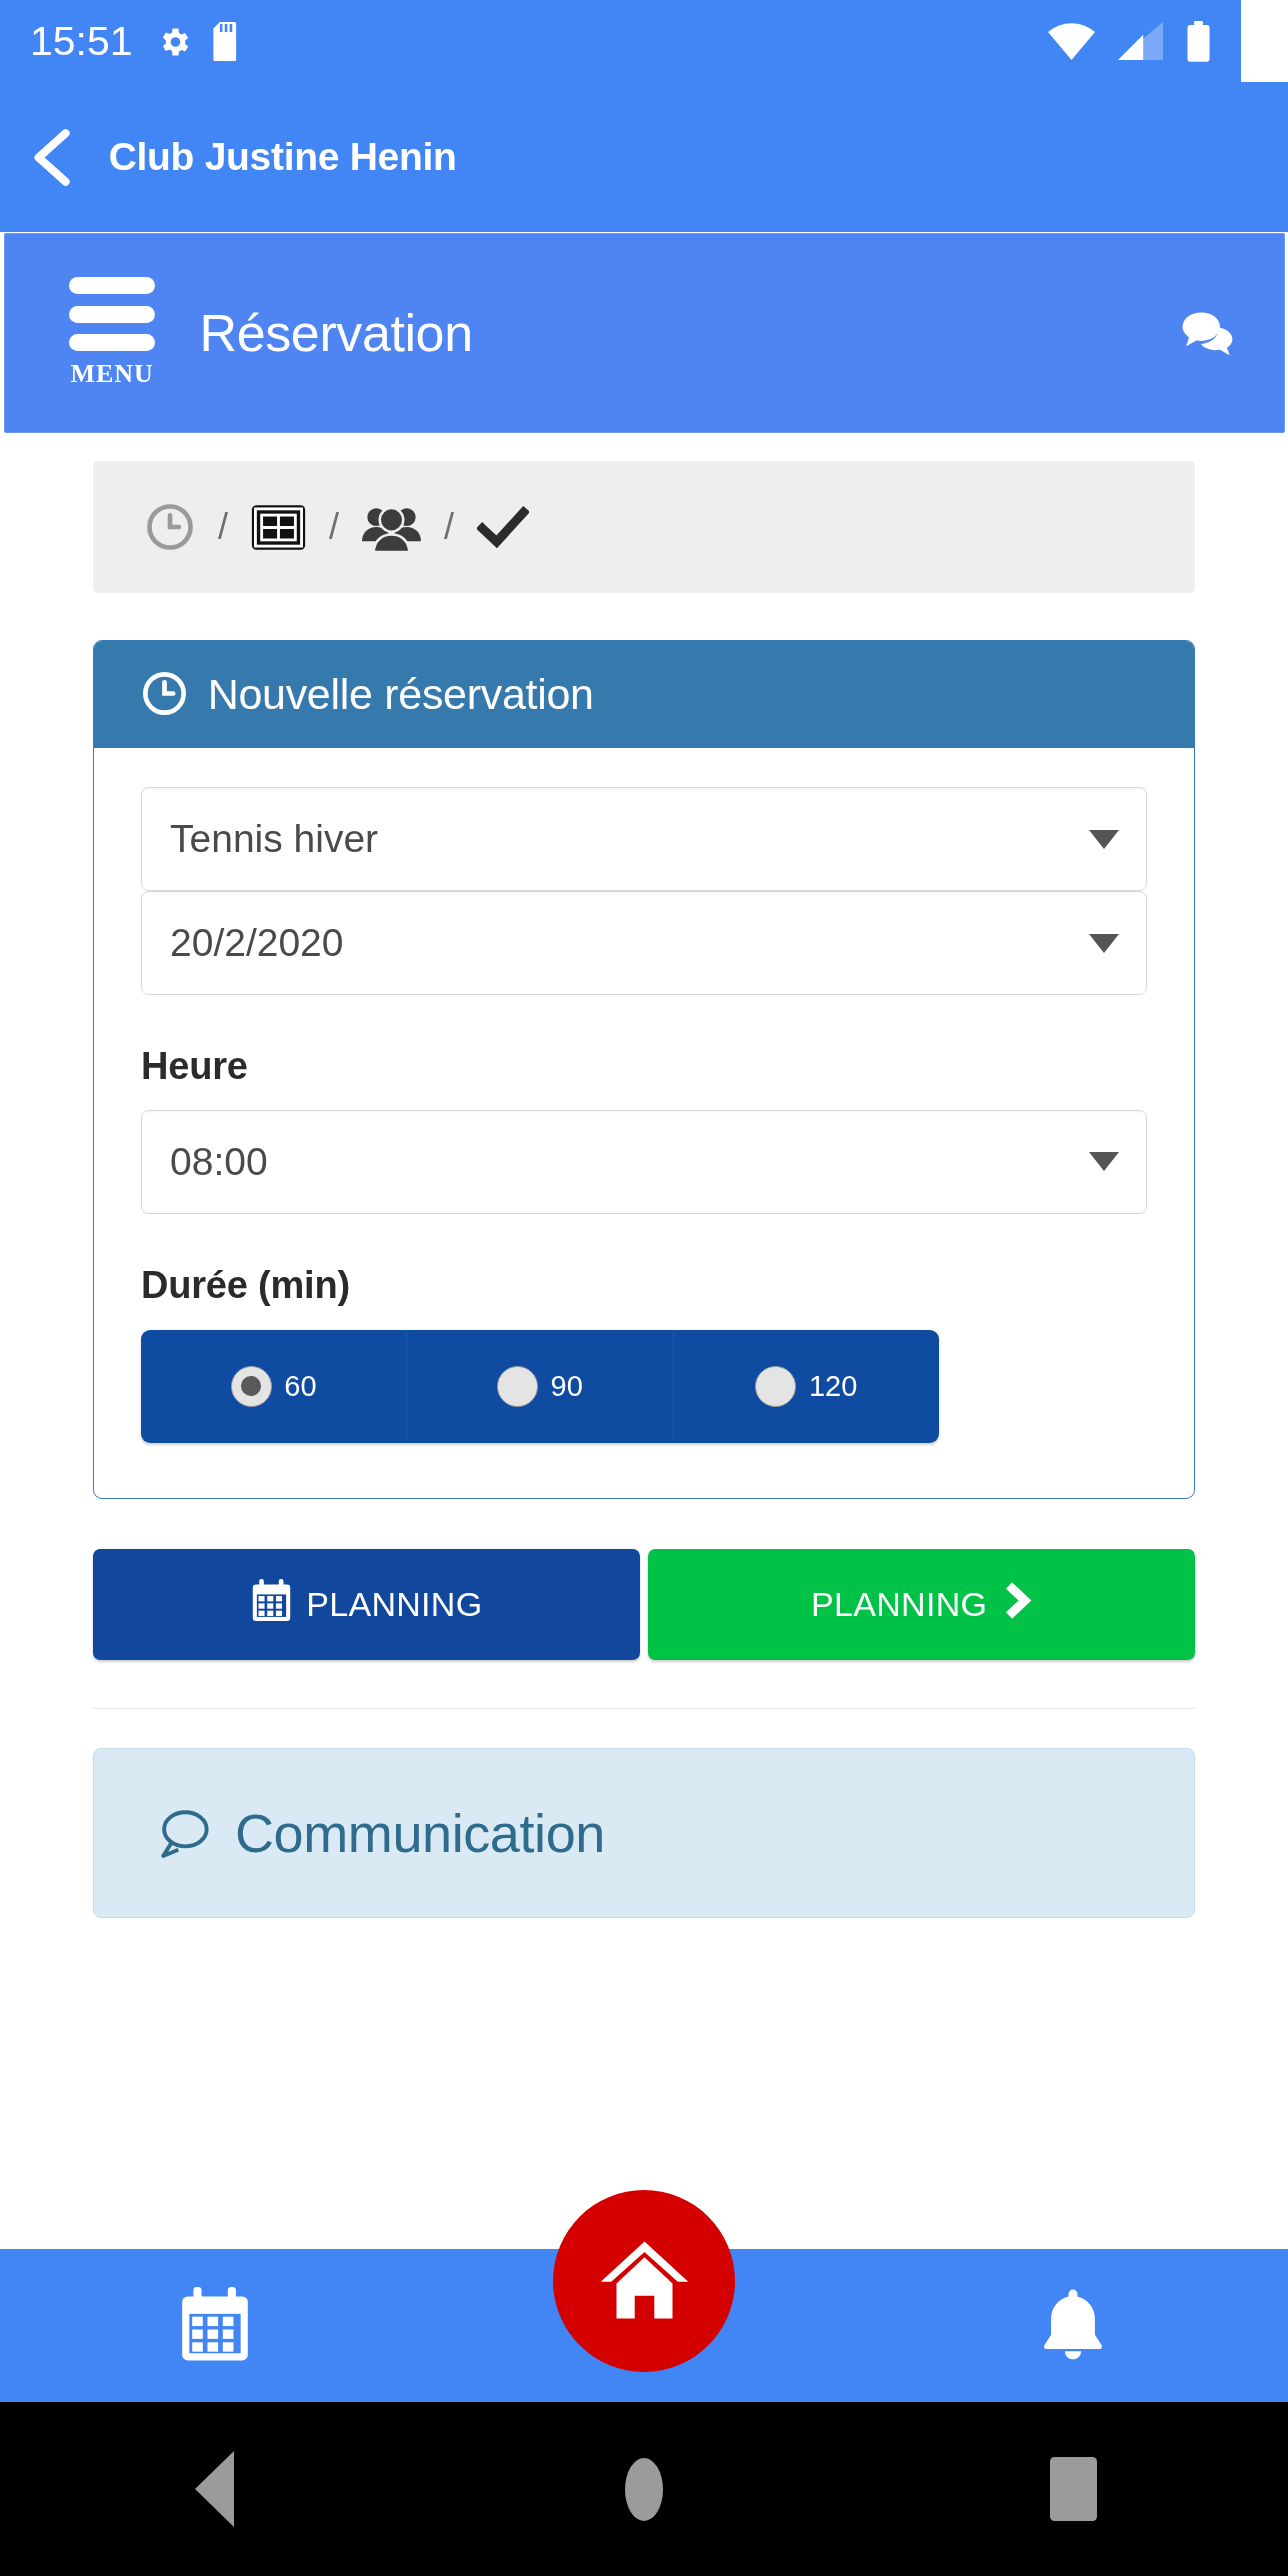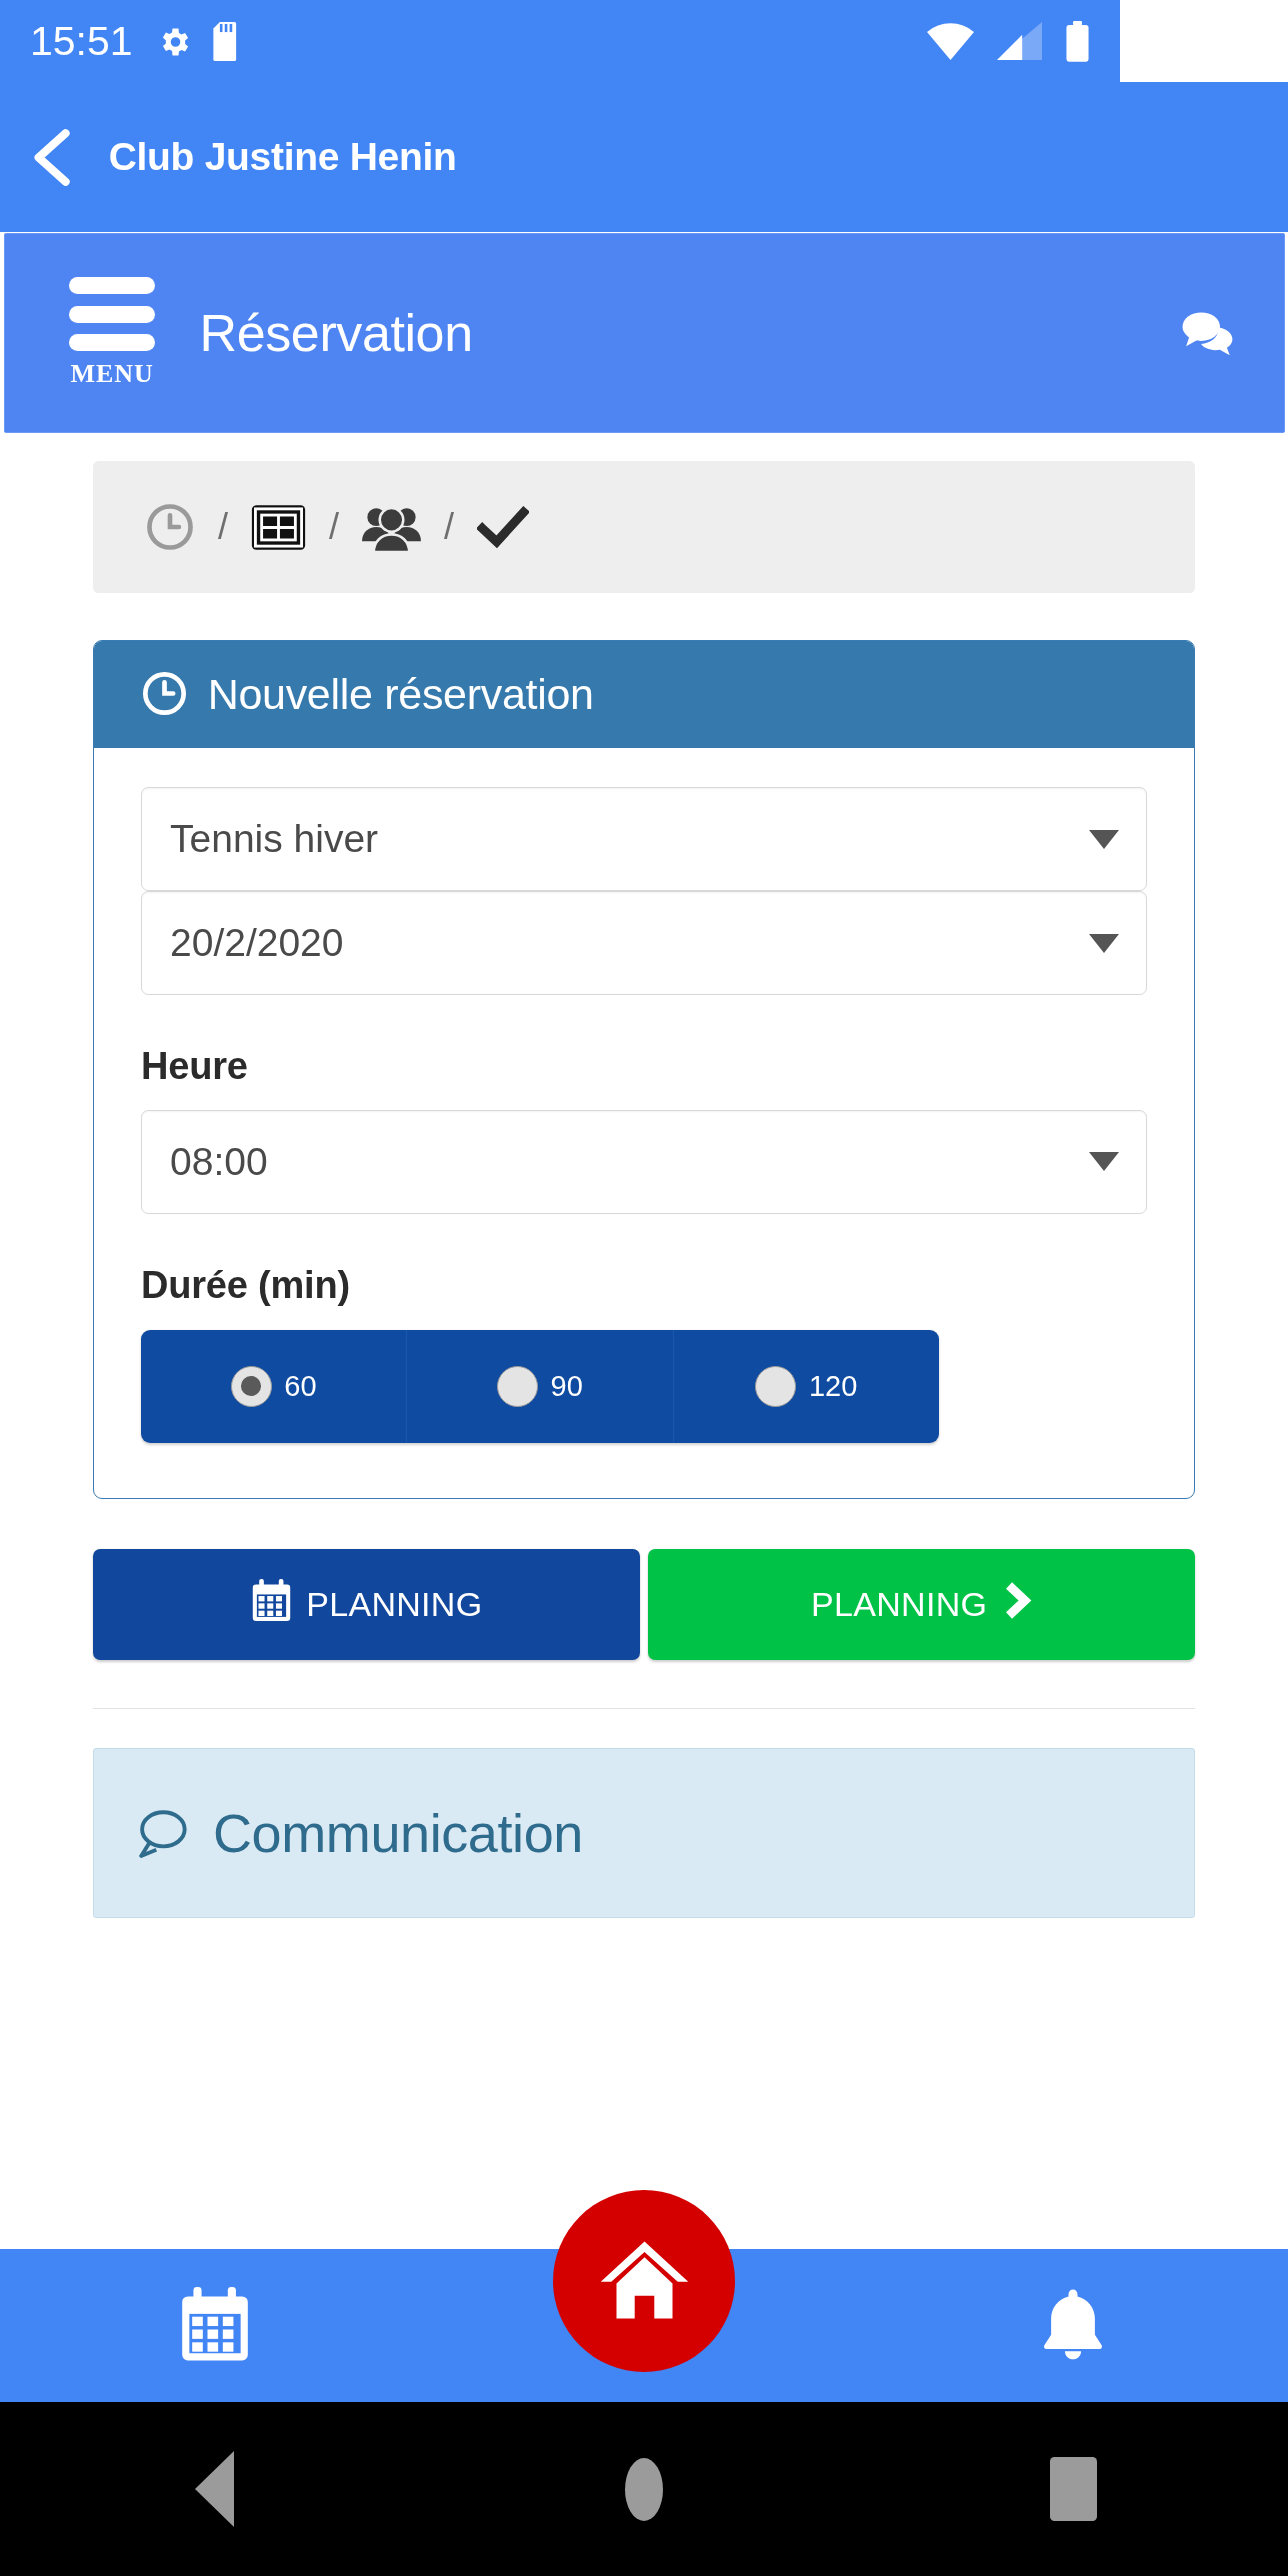--- a/index.html
+++ b/index.html
@@ -6,21 +6,21 @@
   html, body {
     width: 1288px; height: 2576px;
     background: #ffffff;
     font-family: "Liberation Sans", sans-serif;
     overflow: hidden;
   }
   #screen { position: relative; width: 1288px; height: 2576px; background: #fff; }
 
   
   .status-bar {
-    position: absolute; top: 0; left: 0; width: 1120px; height: 82px;
+    position: absolute; top: 0; left: 0; width: 1241px; height: 82px;
     background: #4285F4; display: flex; align-items: center;
     padding: 0 30px;
   }
   .status-left { display: flex; align-items: center; gap: 23px; }
   .status-time { color: #fff; font-size: 41px; font-weight: 400; letter-spacing: 0px; }
   .status-right { margin-left: auto; display: flex; align-items: center; gap: 23px; }
   .gear { width: 34px; height: 34px; position: relative; display:inline-block; }
   .gear svg, .sdcard svg, .wifi svg, .signal svg, .batt svg { display: block; }
 
   
@@ -124,22 +124,22 @@
     box-shadow: 0 1.8px 2.7px rgba(0,0,0,0.2);
   }
   .btn-planning { background: #11479d; }
   .btn-suivant { background: #00c247; }
 
   .divider { margin: 48px 93px 0 93px; height: 1.8px; background: #e3e3e3; }
 
   
   .comm-card {
     margin: 39px 93px 0 93px; background: #daeaf4; border: 0.9px solid #c3dce9;
-    border-radius: 3px; height: 170px; display: flex; align-items: center;
-    padding-left: 41px; gap: 23px;
+    border-radius: 8px; height: 170px; display: flex; align-items: center;
+    padding-left: 63px; gap: 23px;
   }
   .comm-title { color: #2e6b8c; font-size: 54px; font-weight: 300; letter-spacing: -0.4px; }
 
   
   .bottom-nav {
     position: absolute; top: 2249px; left: 0; width: 1288px; height: 154px;
     background: #4285F4; display: flex; align-items: center;
   }
   .nav-slot { flex: 1; display: flex; align-items: center; justify-content: center; }
   .fab {

